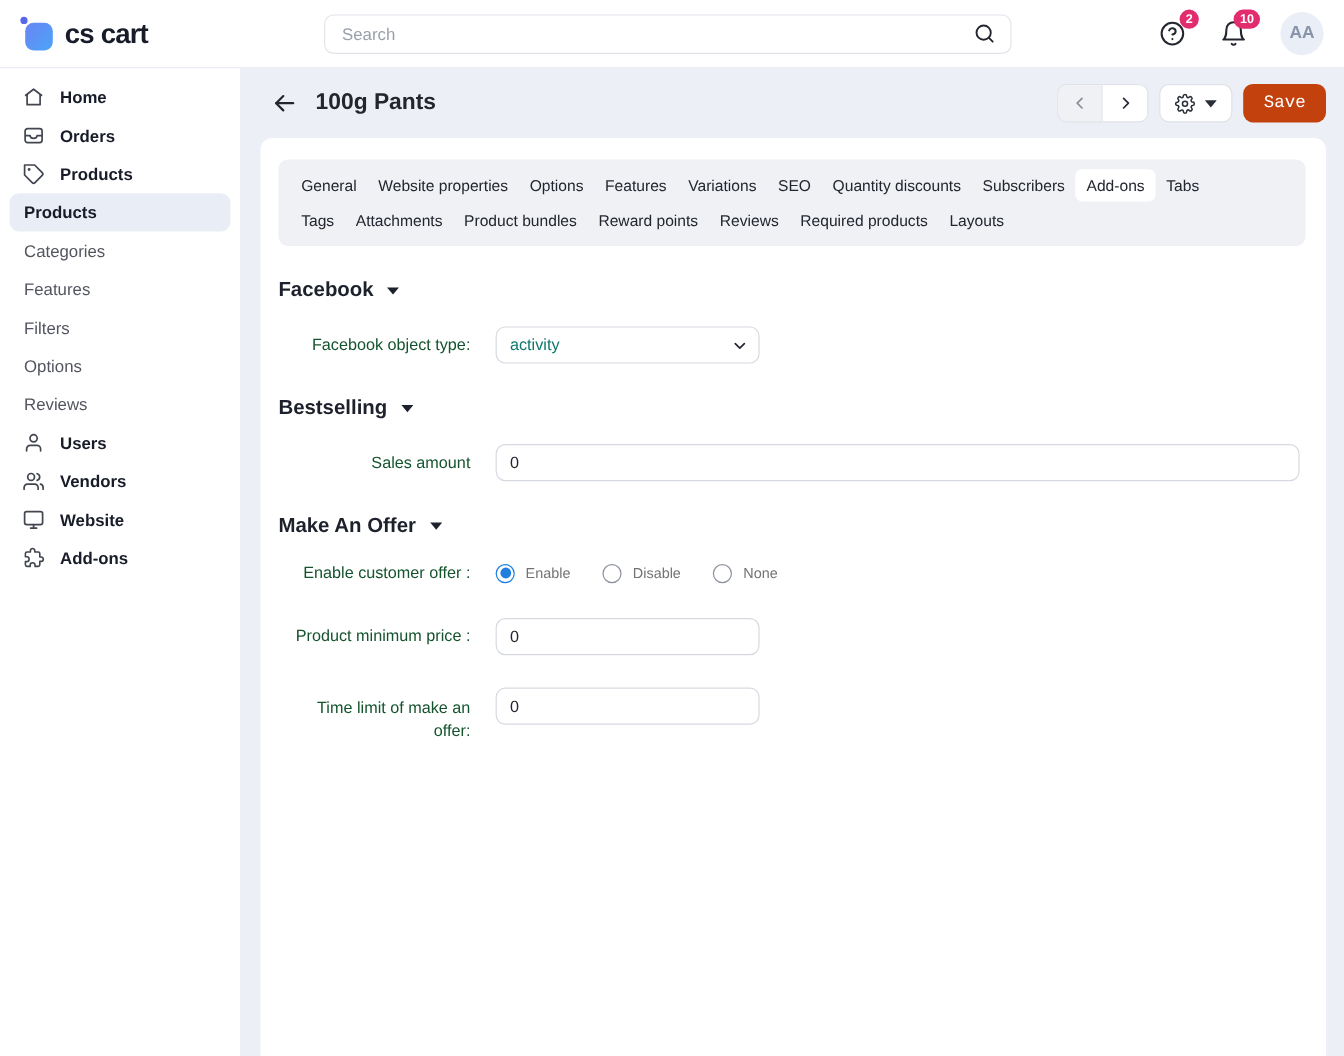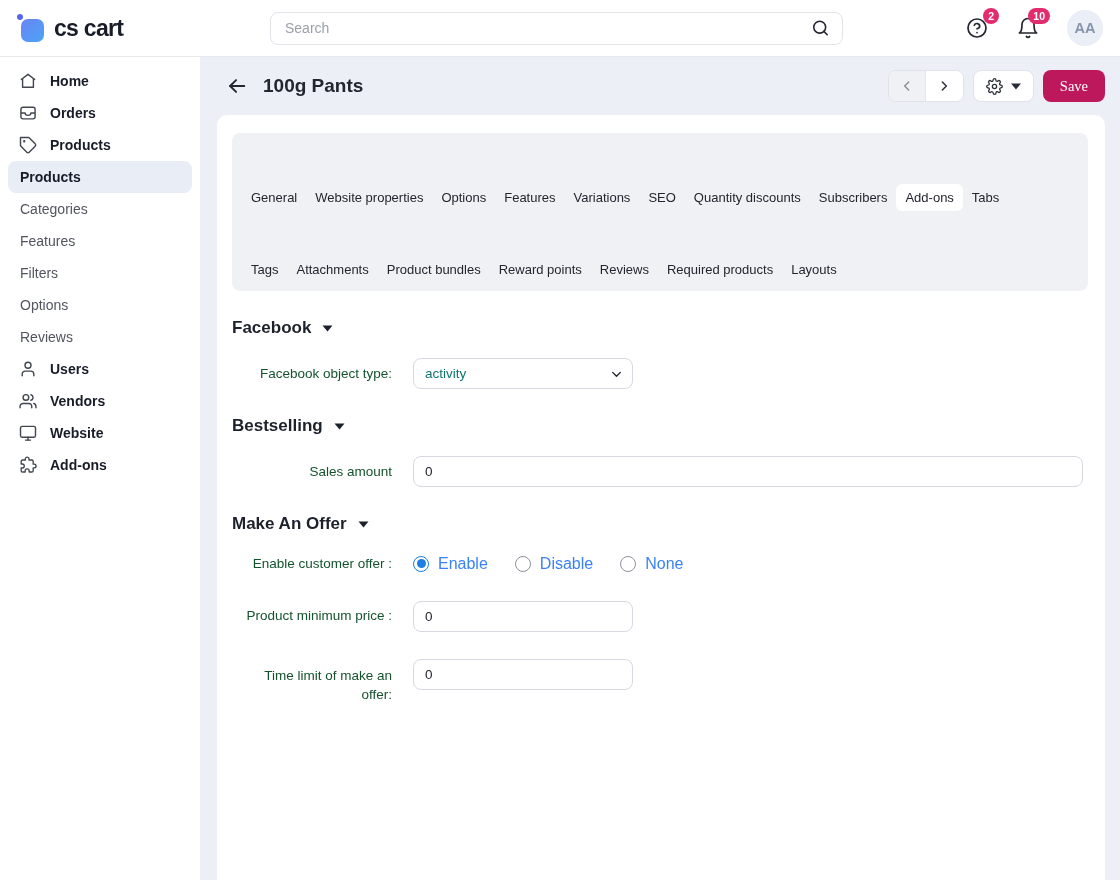--- a/index.html
+++ b/index.html
@@ -61,30 +61,30 @@
     justify-content:center; color:#23262e; cursor:pointer; background:none; border:none; padding:0; }
   .page-title { margin-left:13px; font-size:19px; font-weight:700; color:#23262f; }
   .header-controls { margin-left:auto; display:flex; align-items:center; gap:9px; }
   .pager { display:flex; border:1px solid #dfe2e8; border-radius:8px; overflow:hidden; background:#fff; height:32px; }
   .pager-btn { width:37px; display:flex; align-items:center; justify-content:center;
     background:none; border:none; padding:0; cursor:pointer; }
   .pager-btn.prev { background:#f0f1f4; color:#8a8f99; border-right:1px solid #e4e6eb; }
   .pager-btn.next { color:#2a2e38; background:#fff; }
   .gear-btn { height:32px; padding:0 12px; border:1px solid #dfe2e8; border-radius:8px;
     background:#fff; display:flex; align-items:center; gap:8px; color:#2a2e38; cursor:pointer; }
-  .save-btn { height:32px; padding:0 17px; background:#be185d; color:#fff; border:none;
-    border-radius:8px; font-size:14.5px; font-family:Liberation Serif, serif; cursor:pointer; }
+  .save-btn { height:32px; padding:0 17px; background:#c2410c; color:#fff; border:none;
+    border-radius:8px; font-size:14.5px; font-family:Liberation Mono, monospace; cursor:pointer; }
 
   .card { background:#fff; border-radius:10px; flex:1; margin-bottom:4px;
     padding:18px 17px 0 15px; overflow:hidden; }
 
   
   .tabs { background:#eff1f5; border-radius:8px; padding:8px 10px; display:flex;
     flex-direction:column; gap:2px; }
-  .tab-row { display:flex; flex-wrap:nowrap;margin-top:43px; }
+  .tab-row { display:flex; flex-wrap:nowrap; }
   .tab { padding:6px 9px; font-size:13px; color:#23262e; white-space:nowrap;
     border-radius:6px; cursor:pointer; }
   .tab.active { background:#fff; }
 
   
   .section-title { display:flex; align-items:center; gap:11px; margin-top:27px;
     font-size:17px; font-weight:700; color:#1d212b; cursor:pointer; }
   .section-title .caret { color:#1d212b; }
   .form-row { display:flex; align-items:center; margin-top:20px; }
   .form-row.gap-lg { margin-top:27px; }
@@ -103,21 +103,21 @@
   .w-small { width:220px; }
   .w-wide { width:670px; }
 
   .radio-group { display:flex; align-items:center; gap:27px; }
   .radio-option { display:flex; align-items:center; gap:9px; cursor:pointer; }
   .radio-circle { width:16px; height:16px; border:1.5px solid #8d939e; border-radius:50%;
     position:relative; background:#fff; flex:none; }
   .radio-circle.checked { border-color:#1e7fe0; }
   .radio-circle.checked::after { content:""; position:absolute; inset:2.5px;
     background:#1e7fe0; border-radius:50%; }
-  .radio-label { font-size:16px; color:#3b82f6; }
+  .radio-label { font-size:12px; color:#737373; }
 </style>
 </head>
 <body>
 
 <div class="topbar">
   <div class="logo">
     <span class="logo-mark">
       <span class="logo-dot"></span>
         <span class="logo-square"></span>
     </span>

